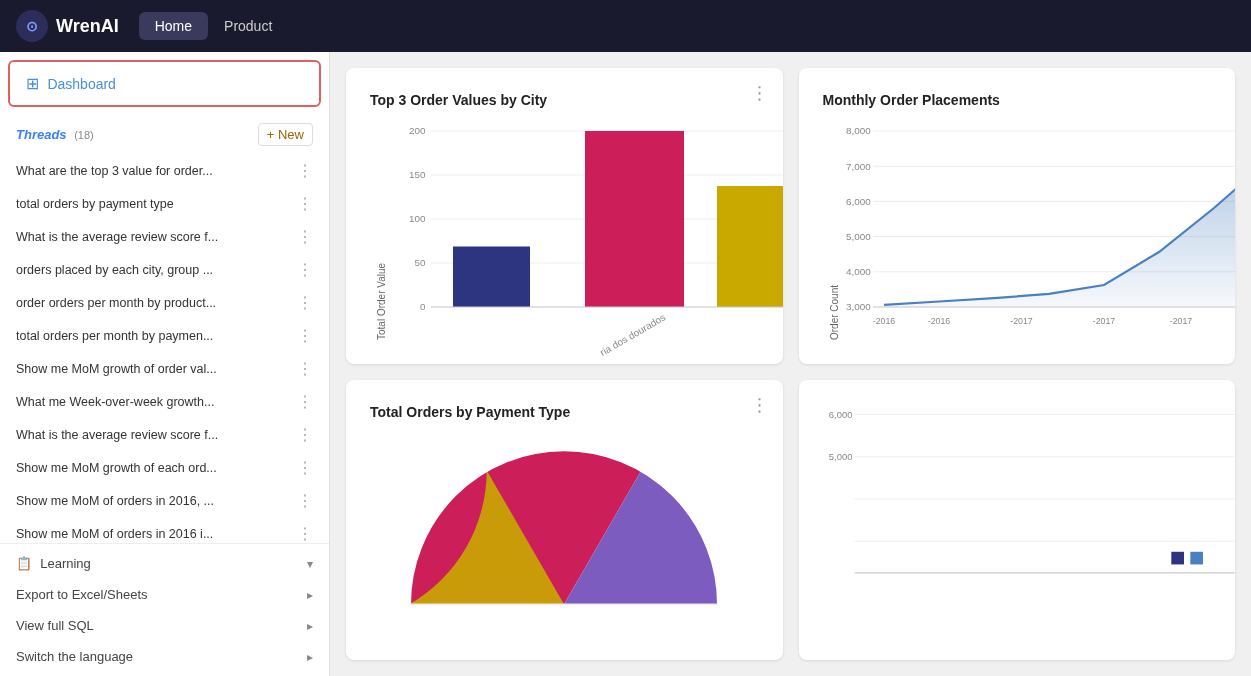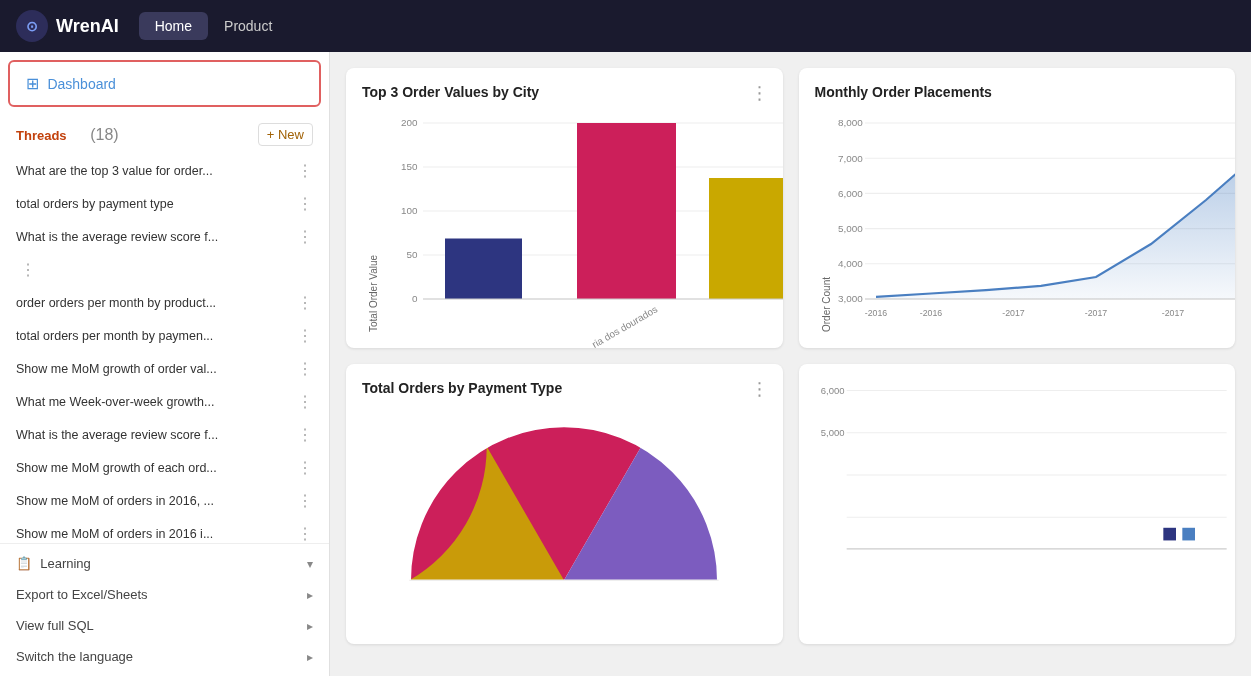--- a/index.html
+++ b/index.html
@@ -79,25 +79,25 @@
     }
     .dashboard-icon { color: #4a90d9; font-size: 16px; }
 
     .threads-header {
       display: flex;
       align-items: center;
       justify-content: space-between;
       padding: 8px 16px;
       font-size: 13px;
     }
-    .threads-title { font-weight: 600; color: #c2410c; }
+    .threads-title { font-weight: 600; color: #3b82f6; font-style: italic; }
     .threads-count {
       color: #888;
-      font-size: 16px;
-      margin-left: 20px;
+      font-size: 11px;
+      margin-left: 4px;
     }
     .new-btn {
       display: flex;
       align-items: center;
       gap: 4px;
       color: #a16207;
       font-size: 13px;
       cursor: pointer;
       padding: 3px 8px;
       border-radius: 4px;
@@ -142,21 +142,21 @@
       display: grid;
       grid-template-columns: 1fr 1fr;
       grid-template-rows: auto auto;
       gap: 16px;
       align-content: start;
     }
 
     .chart-card {
       background: white;
       border-radius: 8px;
-      padding: 16px;
+      padding: 24px;
       box-shadow: 0 1px 3px rgba(0,0,0,0.1);
       min-height: 280px;
       position: relative;
       overflow: hidden;
     }
     .chart-title {
       font-size: 14px;
       font-weight: 600;
       color: #222;
       margin-bottom: 12px;
@@ -208,20 +208,21 @@
         </div>
         <div class="thread-item">
           <span class="thread-text">total orders by payment type</span>
           <span class="thread-menu">⋮</span>
         </div>
         <div class="thread-item">
           <span class="thread-text">What is the average review score f...</span>
           <span class="thread-menu">⋮</span>
         </div>
         <div class="thread-item">
+          <span class="thread-text">orders placed by each city, group ...</span>
           <span class="thread-menu">⋮</span>
         </div>
         <div class="thread-item">
           <span class="thread-text">order orders per month by product...</span>
           <span class="thread-menu">⋮</span>
         </div>
         <div class="thread-item">
           <span class="thread-text">total orders per month by paymen...</span>
           <span class="thread-menu">⋮</span>
         </div>

